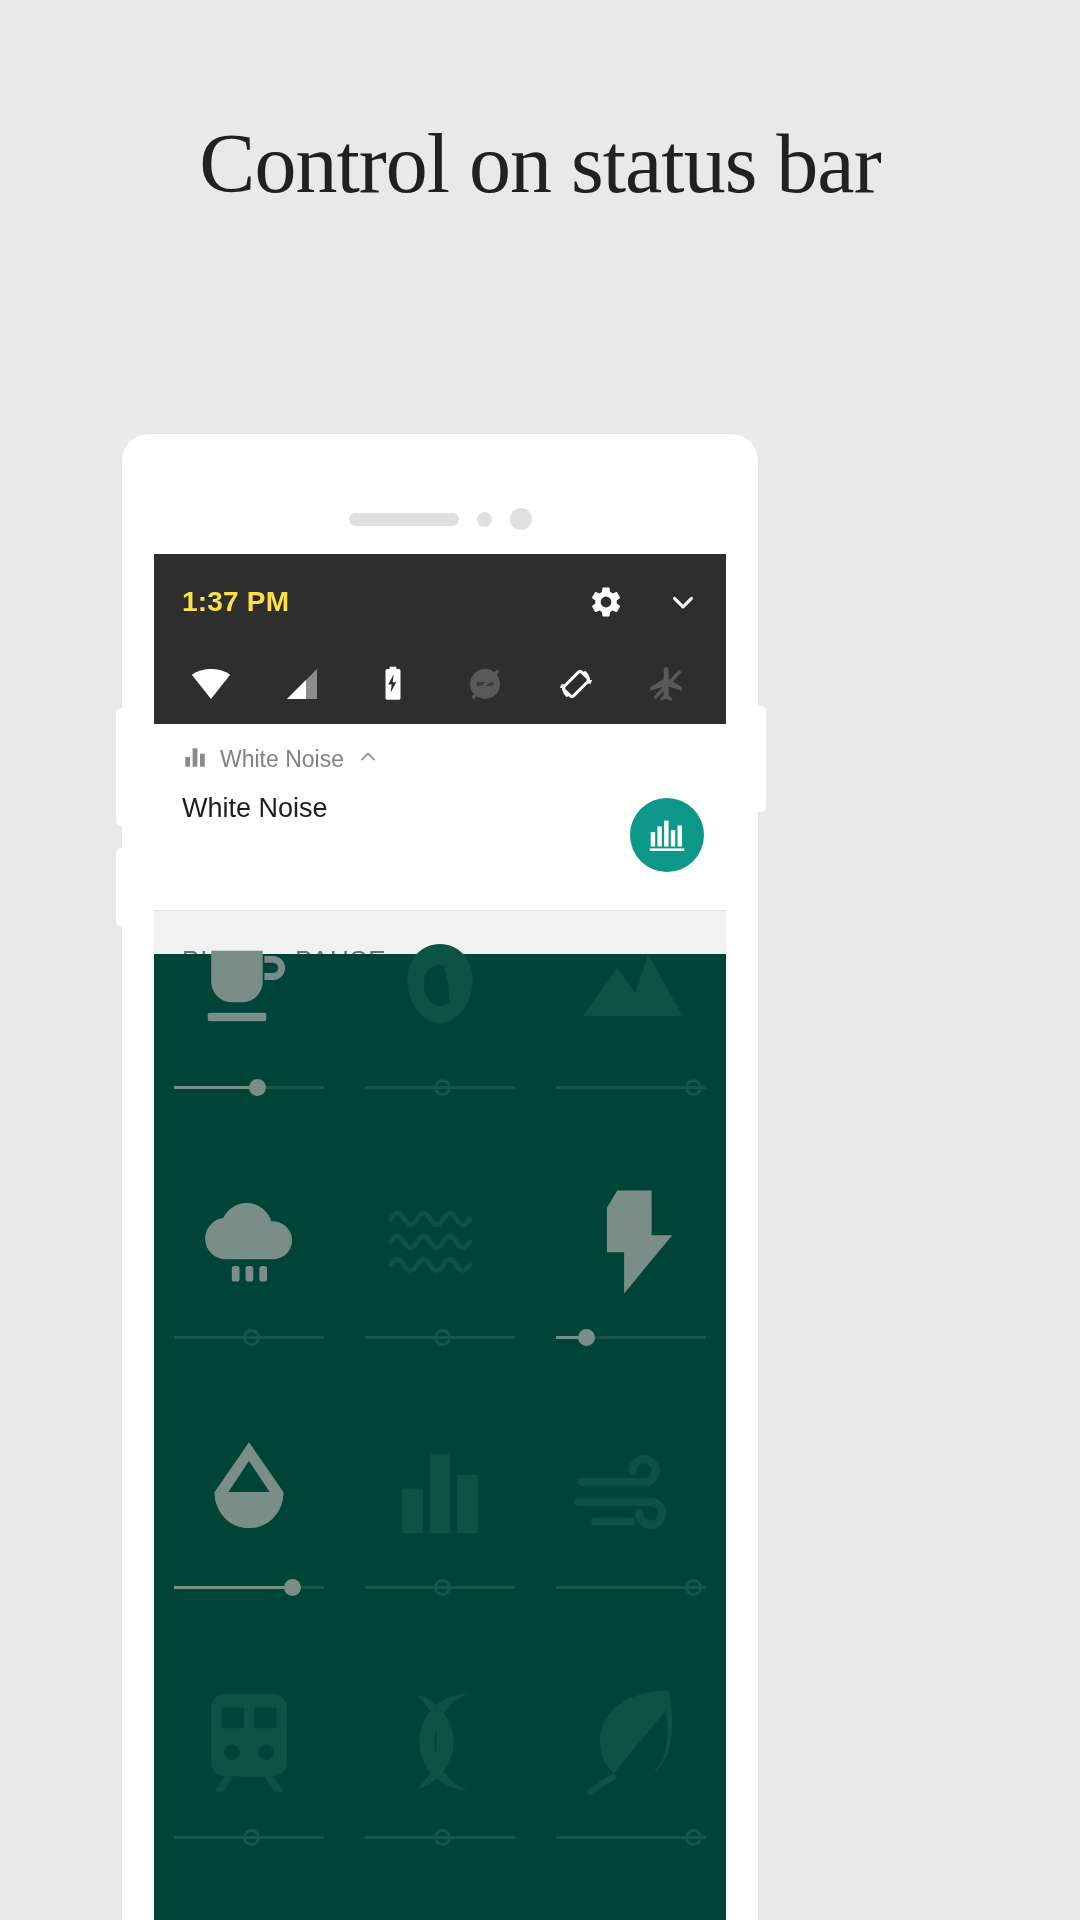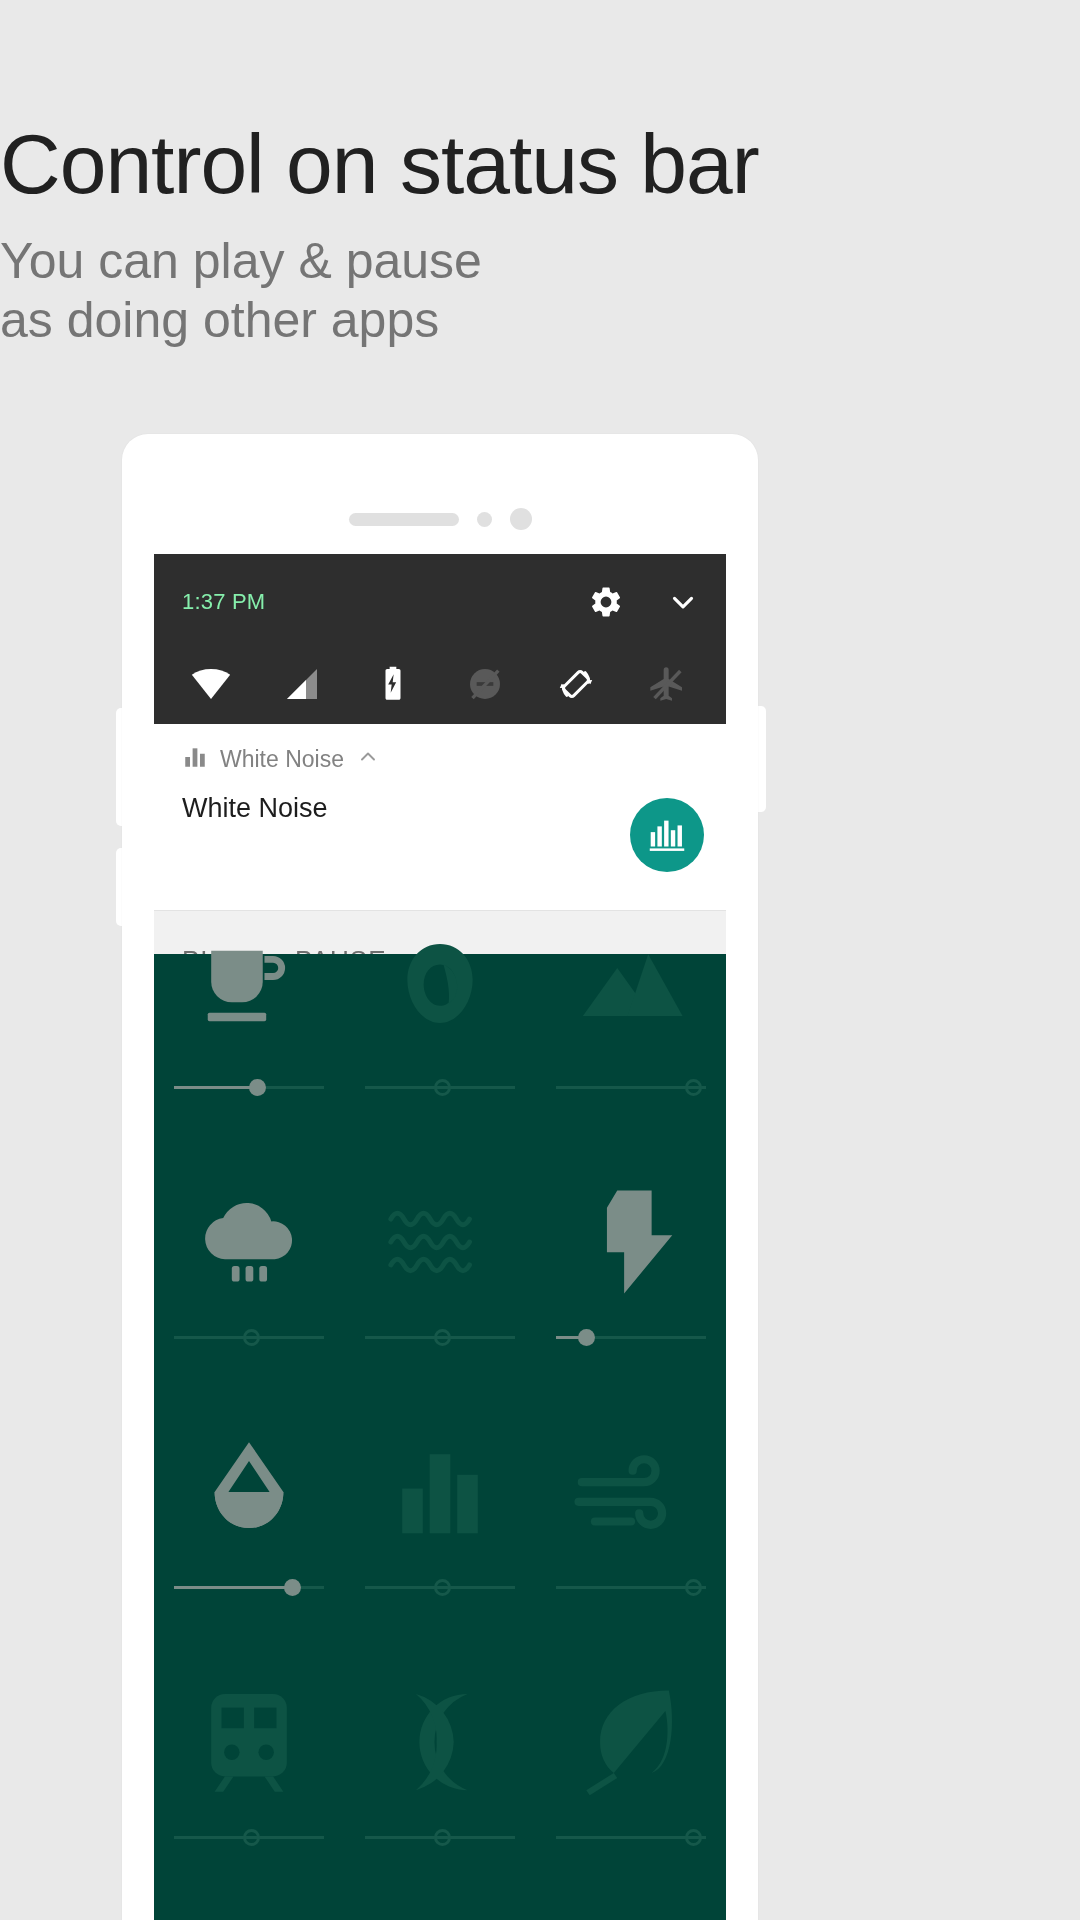--- a/index.html
+++ b/index.html
@@ -13,21 +13,22 @@
     overflow: hidden;
     font-family: "Liberation Sans", sans-serif;
     position: relative;
   }
 
   
   .promo-head {
     position: absolute;
     top: 0; left: 0;
     width: 1080px;
-    text-align: left;
+    text-align: center;
+    font-family: Liberation Serif, serif;
   }
   .promo-title {
     margin: 0;
     padding-top: 120px;
     font-size: 84px;
     line-height: 1.05;
     font-weight: 400;
     letter-spacing: -1px;
     color: #212121;
   }
@@ -102,23 +103,24 @@
     height: 170px;
     position: relative;
   }
   .qs-top {
     display: flex;
     align-items: center;
     height: 96px;
     padding: 0 26px 0 28px;
   }
   .qs-time {
-    color: #86efac;
-    font-size: 22px;
+    color: #fde047;
+    font-size: 28px;
     letter-spacing: 0.2px;
+    font-weight: bold;
   }
   .qs-top-spacer { flex: 1; }
   .qs-gear { margin-right: 42px; display: flex; }
   .qs-chevron { display: flex; }
 
   .qs-icons {
     display: flex;
     align-items: center;
     justify-content: space-between;
     padding: 0 30px 0 28px;
@@ -260,24 +262,20 @@
     border: none;
   }
   .dim  { fill: #0d5344; }
   .lit  { fill: #7b8d88; }
 </style>
 </head>
 <body>
 
 <div class="promo-head">
   <h1 class="promo-title">Control on status bar</h1>
-  <p class="promo-sub">
-    <span>You can play &amp; pause</span><br>
-    <span>as doing other apps</span>
-  </p>
 </div>
 
 <div class="phone-btn left-top"></div>
 <div class="phone-btn left-bot"></div>
 <div class="phone-btn right-one"></div>
 
 <div class="phone">
 
   <div class="phone-top">
     <div class="speaker-row">

